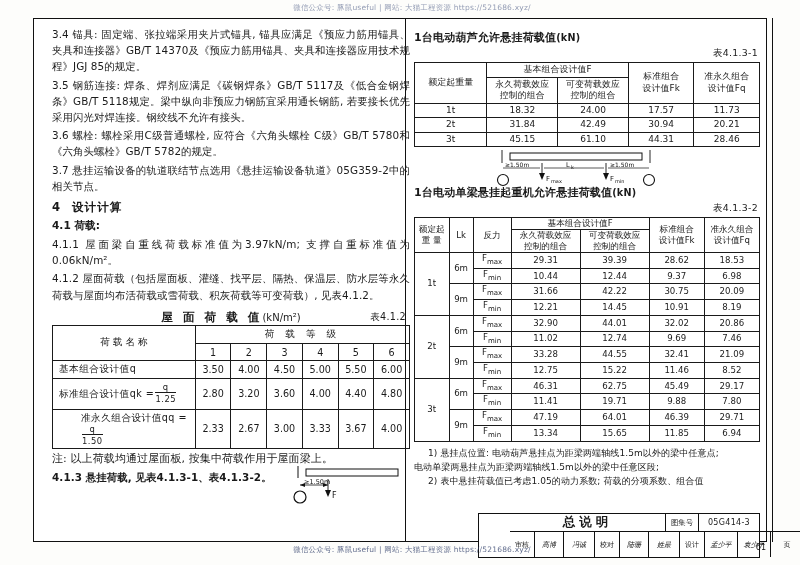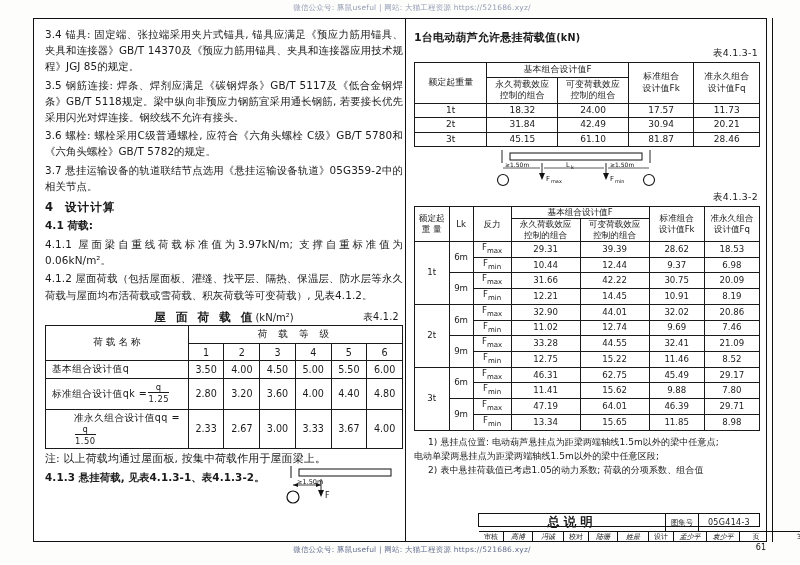--- a/index.html
+++ b/index.html
@@ -28,21 +28,21 @@
     position:absolute;left:33px;top:18px;width:734px;height:524px;
     border:1.6px solid #111;box-sizing:border-box;background:#fff;
   }
   .col-divider{
     position:absolute;left:405px;top:18px;width:0;height:524px;
     border-left:1.1px solid #111;
   }
 
   
   .leftcol{
-    position:absolute;left:45px;top:26px;width:358px;height:506px;
+    position:absolute;left:52px;top:26px;width:358px;height:506px;
   }
   p.body{
     margin:0 0 2px 0;
     font-size:10.4px;line-height:16.2px;
     text-align:justify;text-justify:inter-ideograph;
     letter-spacing:.1px;
   }
   .sec-h{
     font-size:11.6px;font-weight:bold;margin:6px 0 4px 0;letter-spacing:1px;
   }
@@ -103,23 +103,23 @@
     border:1px solid #1a1a1a;text-align:center;vertical-align:middle;
     padding:1px 1px;font-weight:normal;line-height:11.5px;
   }
   table.rgrid .hd{font-size:8.8px;letter-spacing:.2px;}
   table.rgrid2 td,table.rgrid2 th{padding:0 1px;line-height:11px;font-size:8.6px;}
 
   .rnote{font-size:9px;line-height:14px;margin:4px 0 0 0;letter-spacing:.1px;}
 
   
   .titleblock{
-    position:absolute;left:478px;top:513px;width:282px;height:14px;
+    position:absolute;left:478px;top:513px;width:282px;height:45px;
     border:1.3px solid #111;box-sizing:border-box;background:#fff;
-    display:flex;flex-direction:column;
+    display:flex;flex-direction:column;padding-left:31px;
   }
   .tb-row{display:flex;flex:1;}
   .tb-row.top{flex:0 0 17px;}
   .tb-cell{
     border-right:1px solid #111;display:flex;align-items:center;justify-content:center;
     font-size:7px;overflow:hidden;white-space:nowrap;
   }
   .tb-cell:last-child{border-right:none;}
   .tb-main{
     flex:1;font-size:12.5px;font-weight:bold;letter-spacing:4px;
@@ -290,21 +290,21 @@
           <td>2t</td>
           <td>31.84</td>
           <td>42.49</td>
           <td>30.94</td>
           <td>20.21</td>
         </tr>
         <tr>
           <td>3t</td>
           <td>45.15</td>
           <td>61.10</td>
-          <td>81.87</td>
+          <td>44.31</td>
           <td>28.46</td>
         </tr>
       </tbody>
     </table>
 
     <div style="position:relative;height:44px;">
       <svg width="180" height="44" viewBox="0 0 180 44" style="position:absolute;left:78px;top:2px;">
         <rect x="18" y="4" width="132" height="7" fill="none" stroke="#111" stroke-width="1"></rect>
         <line x1="10" y1="1" x2="10" y2="14" stroke="#111" stroke-width=".9"></line>
         <line x1="158" y1="1" x2="158" y2="14" stroke="#111" stroke-width=".9"></line>
@@ -321,20 +321,23 @@
         <polygon points="50,31 47,24 53,24" fill="#111"></polygon>
         <text x="54" y="32" font-size="7" font-family="DejaVu Sans, sans-serif" fill="#111">F</text>
         <text x="59" y="34" font-size="5" font-family="DejaVu Sans, sans-serif" fill="#111">max</text>
         <line x1="114" y1="14" x2="114" y2="28" stroke="#111" stroke-width=".9"></line>
         <polygon points="114,31 111,24 117,24" fill="#111"></polygon>
         <text x="118" y="32" font-size="7" font-family="DejaVu Sans, sans-serif" fill="#111">F</text>
         <text x="123" y="34" font-size="5" font-family="DejaVu Sans, sans-serif" fill="#111">min</text>
       </svg>
     </div>
 
+    <div class="r-title" style="margin-top:-6px;">
+      <span>1台电动单梁悬挂起重机允许悬挂荷载值</span><span class="unit">(kN)</span>
+    </div>
     <div class="r-tblno">表4.1.3-2</div>
 
     <table class="rgrid rgrid2">
       <tbody>
         <tr>
           <td rowspan="2" style="width:10%;">额定起重 量</td>
           <td rowspan="2" style="width:7%;">Lk</td>
           <td rowspan="2" style="width:11%;">反力</td>
           <td colspan="2">基本组合设计值F</td>
           <td rowspan="2" style="width:16%;">
@@ -426,38 +429,38 @@
           <td rowspan="2">6m</td>
           <td>F<sub>max</sub></td>
           <td>46.31</td>
           <td>62.75</td>
           <td>45.49</td>
           <td>29.17</td>
         </tr>
         <tr>
           <td>F<sub>min</sub></td>
           <td>11.41</td>
-          <td>15.62</td>
+          <td>19.71</td>
           <td>9.88</td>
           <td>7.80</td>
         </tr>
         <tr>
           <td rowspan="2">9m</td>
           <td>F<sub>max</sub></td>
           <td>47.19</td>
           <td>64.01</td>
           <td>46.39</td>
           <td>29.71</td>
         </tr>
         <tr>
           <td>F<sub>min</sub></td>
           <td>13.34</td>
           <td>15.65</td>
           <td>11.85</td>
-          <td>8.98</td>
+          <td>6.94</td>
         </tr>
       </tbody>
     </table>
 
     <p class="rnote" style="text-indent:14px;">1) 悬挂点位置: 电动葫芦悬挂点为距梁两端轴线1.5m以外的梁中任意点;</p>
     <p class="rnote" style="margin-top:0;">电动单梁两悬挂点为距梁两端轴线1.5m以外的梁中任意区段;</p>
     <p class="rnote" style="text-indent:14px;margin-top:0;">2) 表中悬挂荷载值已考虑1.05的动力系数; 荷载的分项系数、组合值</p>
 
   </div>
 

